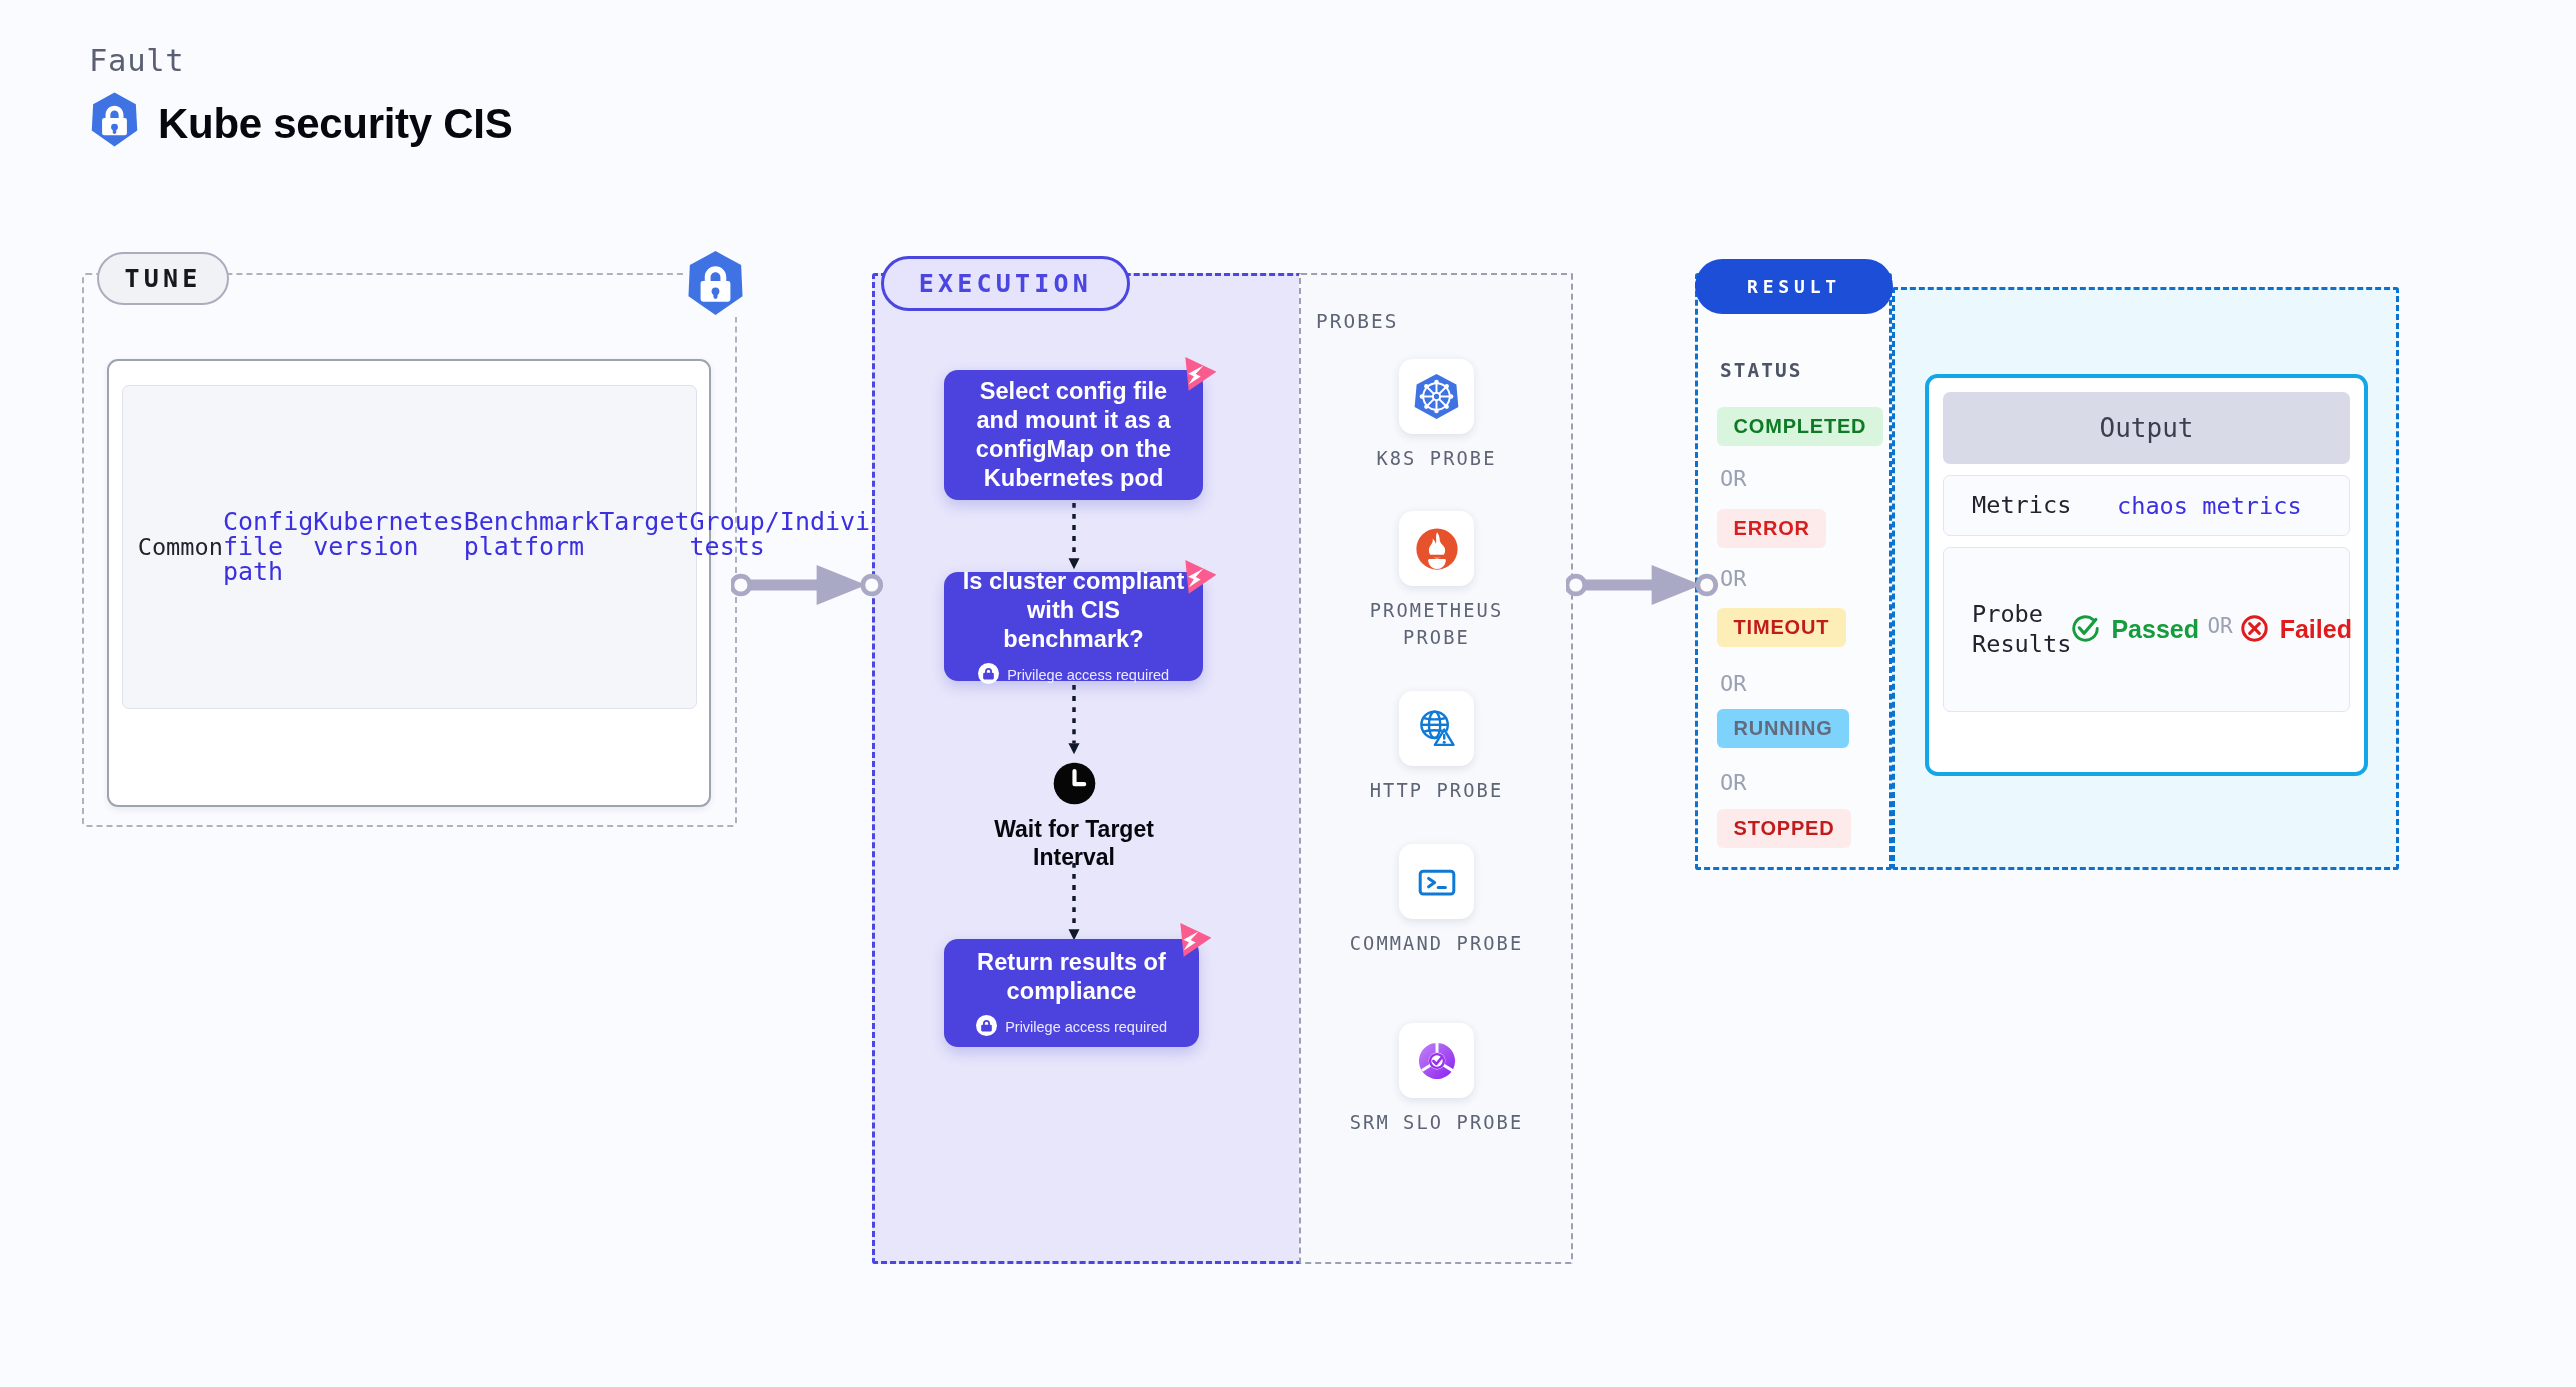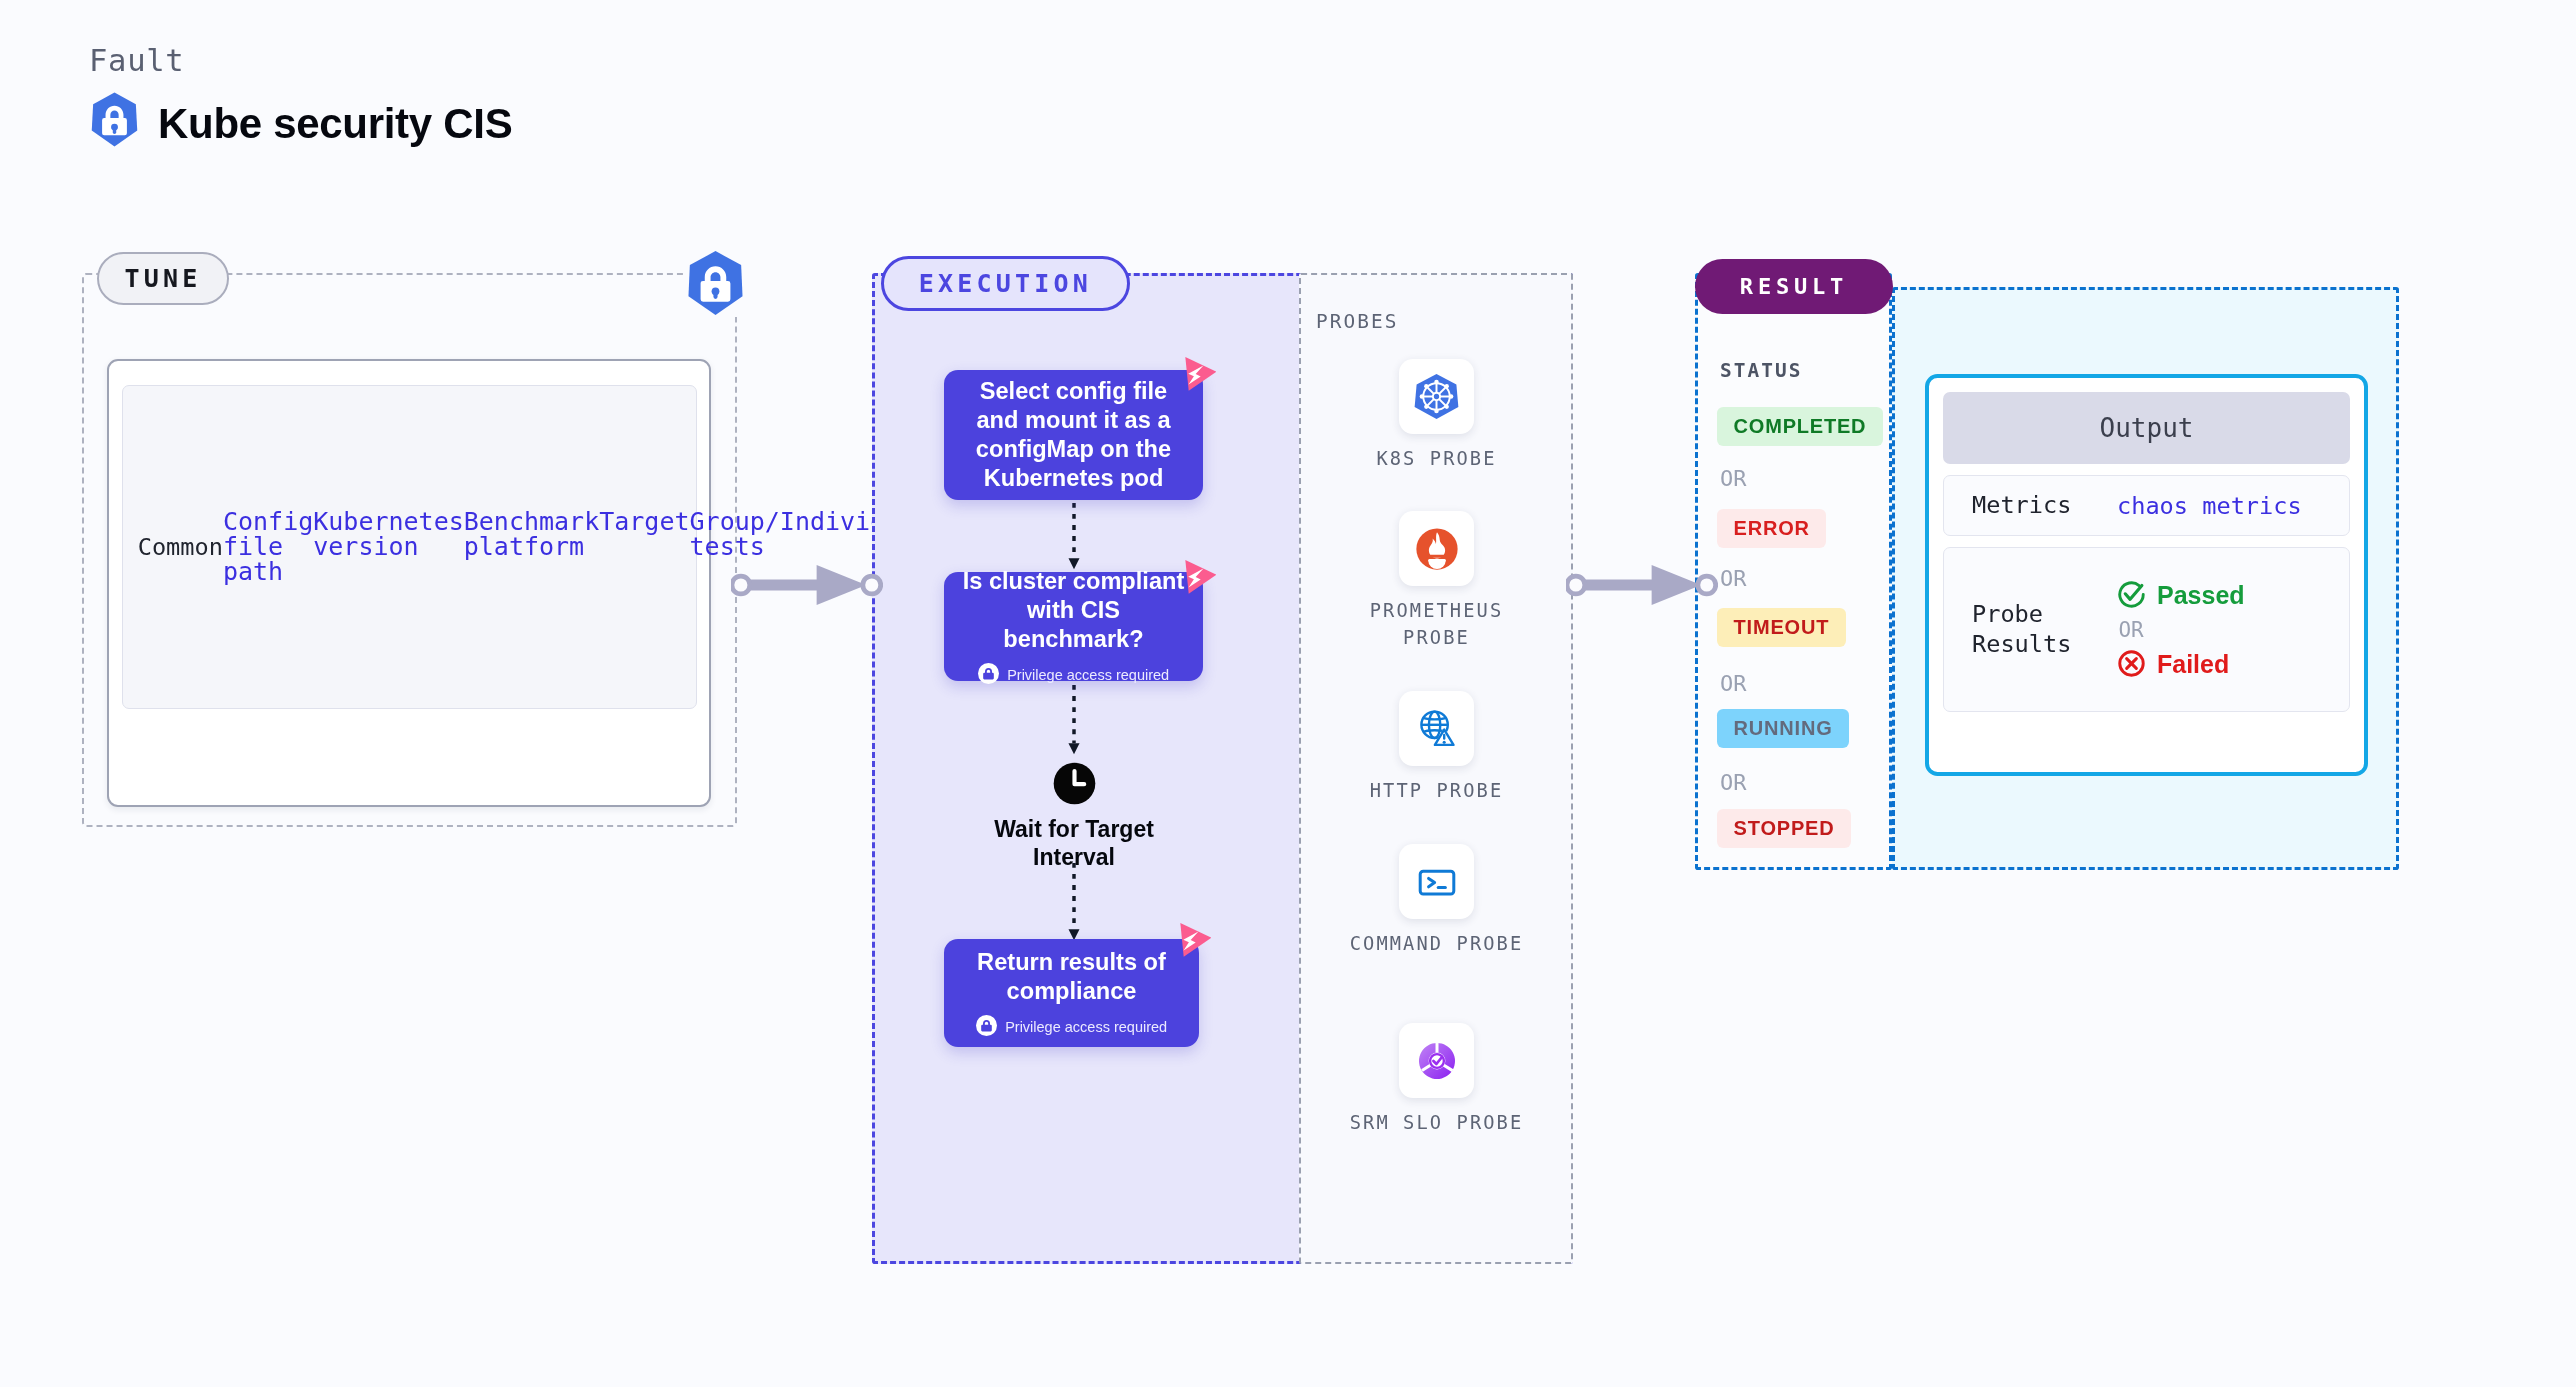--- a/index.html
+++ b/index.html
@@ -30,22 +30,22 @@
   }
   .badge-tune {
     background: #f1f2f6; border: 2.8px solid #aaadbd; color: #16181f;
     border-radius: 42px; font-size: 25px; letter-spacing: 4.2px;
   }
   .badge-exec {
     background: #e5e4fc; border: 3.5px solid #4c46e0; color: #4c46e0;
     border-radius: 42px; font-size: 25px; letter-spacing: 4.2px;
   }
   .badge-result {
-    background: #701a75; border: none; color: #ffffff;
-    border-radius: 42px; font-size: 22px; letter-spacing: 4.8px;
+    background: #1d4ed8; border: none; color: #ffffff;
+    border-radius: 42px; font-size: 18px; letter-spacing: 4.8px;
   }
 
   
   .frame-tune {
     left: 82px; top: 273px; width: 655px; height: 554px;
     border: 2.8px dashed #aeb2c0; border-radius: 4.2px; background: transparent;
   }
   .frame-exec {
     left: 872px; top: 273px; width: 701px; height: 991px;
     border: 3.5px dashed #4c46e0; background: #e7e6fb; border-radius: 2.8px;
@@ -169,21 +169,21 @@
   }
   .out-row-metrics { height: 61px; }
   .out-row-probe { height: 165px; align-items: center; }
   .out-key {
     width: 145px; font-family: "DejaVu Sans Mono", monospace;
     font-size: 23.6px; color: #20242e; line-height: 1.25;
   }
   .out-val-link {
     font-family: "DejaVu Sans Mono", monospace; font-size: 23.6px; color: #3b2fe0;
   }
-  .out-res-col { display: flex; flex-direction: column; gap: 7px; }
+  .out-res-col { display: flex; flex-direction: row; gap: 7px; }
   .out-res-line { display: flex; align-items: center; gap: 11px; }
   .out-res-ico { width: 29px; height: 29px; }
   .out-res-pass { font-size: 25px; font-weight: 700; color: #159c3c; }
   .out-res-fail { font-size: 25px; font-weight: 700; color: #e01b1b; }
   .out-res-or { font-family: "DejaVu Sans Mono", monospace; font-size: 21px; color: #9aa1b2; padding-left: 1.4px; }
 </style>
 </head>
 <body>
 
 <div id="stage">

